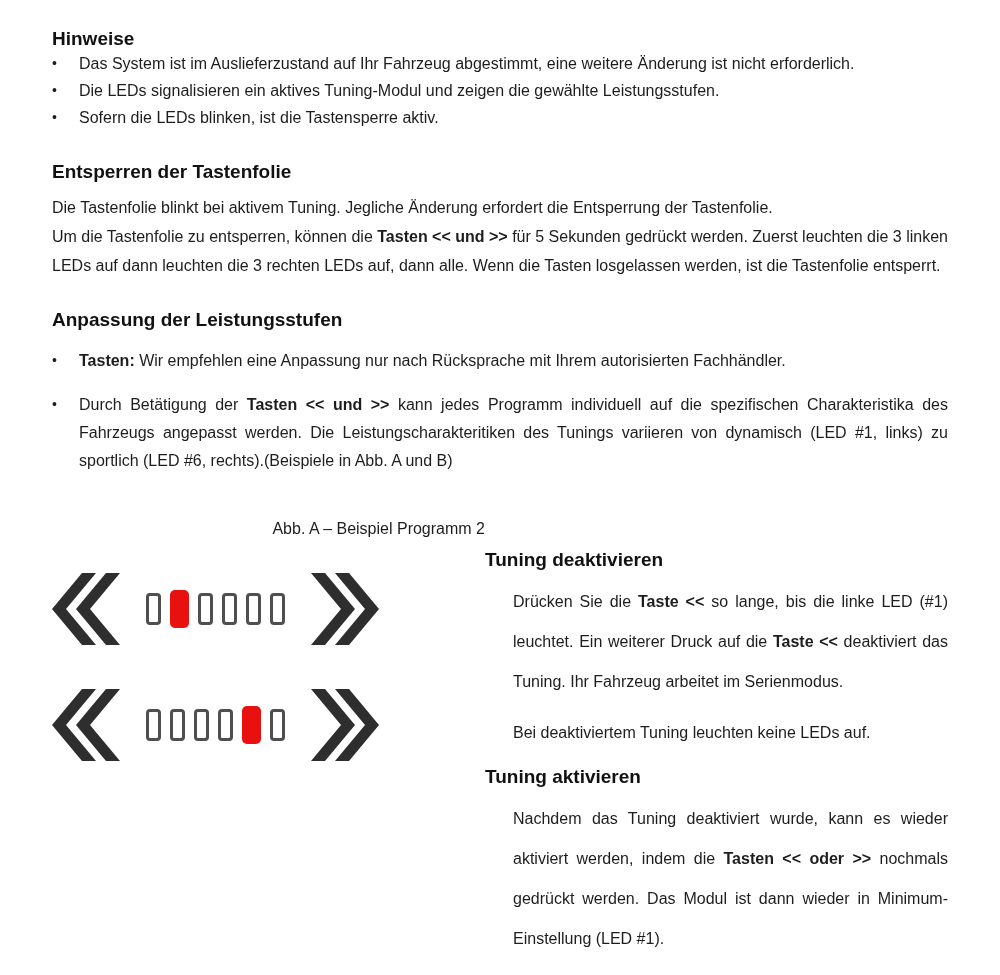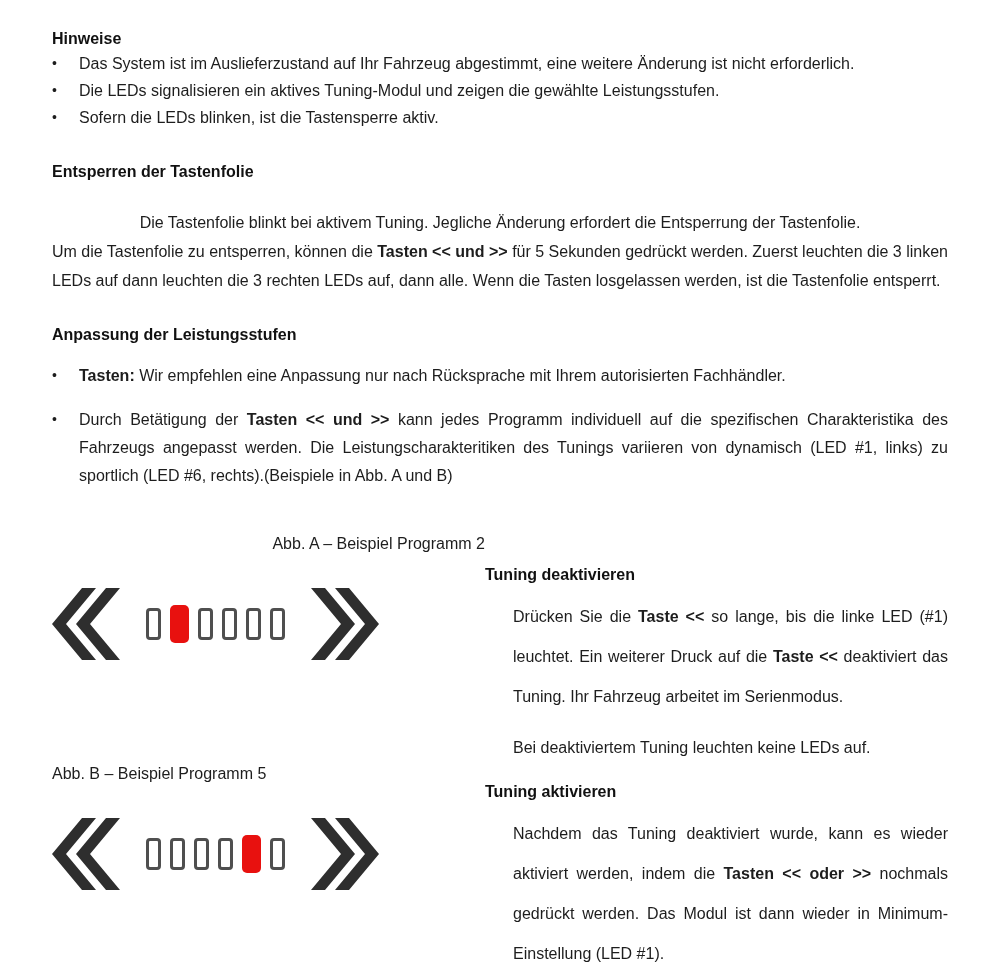--- a/index.html
+++ b/index.html
@@ -10,29 +10,29 @@
   }
   html,body{margin:0;padding:0;background:#fff;}
   .page{
     width:1000px;height:975px;box-sizing:border-box;
     padding:28px 52px 0 52px;
     background:#fff;color:var(--text);
     font-family:"Liberation Sans",sans-serif;
     font-size:16px;line-height:27px;
     overflow:hidden;
   }
-  h3{font-size:16px;font-weight:700;margin:0;line-height:22px;color:#111;}
+  h3{font-size:19px;font-weight:700;margin:0;line-height:22px;color:#111;}
   p{margin:0;}
   b{font-weight:700;}
   .just{text-align:justify;}
   .bullet-row{display:flex;}
   .bullet-dot{flex:0 0 27px;width:27px;font-size:14px;line-height:27px;}
   .bullet-text{flex:1;line-height:27px;}
   .sec-unlock{margin-top:30px;}
-  .sec-unlock .p-first{margin-top:25px;line-height:29px;text-align:center;}
+  .sec-unlock .p-first{margin-top:10px;line-height:29px;}
   .sec-unlock .p-rest{line-height:29px;}
   .sec-adjust{margin-top:29px;}
   .sec-adjust .bullet-row{margin-top:16px;}
   .sec-adjust .bullet-text{line-height:28px;}
   .lower{display:flex;margin-top:34px;}
   .col-left{flex:0 0 433px;width:433px;}
   .col-right{flex:1;min-width:0;}
   .caption-a{margin-top:10px;line-height:20px;text-align:right;}
   .caption-b{margin-top:94px;line-height:20px;}
   .figure{display:flex;align-items:center;height:92px;margin-top:24px;}
@@ -102,21 +102,20 @@
             <div class="led"></div>
             <div class="led"></div>
             <div class="led"></div>
           </div>
         <svg class="chev" width="70" height="92" viewBox="0 0 70 92" fill="currentColor" xmlns="http://www.w3.org/2000/svg">
           <polygon points="16,10 46,46 16,82 2,82 32,46 2,10"></polygon>
           <polygon points="40,10 70,46 40,82 26,82 56,46 26,10"></polygon>
         </svg>
       </div>
 
-      <div class="caption-b">Abb. B – Beispiel Programm 5</div>
 
       <div class="figure">
         <svg class="chev" width="70" height="92" viewBox="0 0 70 92" fill="currentColor" xmlns="http://www.w3.org/2000/svg">
           <polygon points="30,10 0,46 30,82 44,82 14,46 44,10"></polygon>
           <polygon points="54,10 24,46 54,82 68,82 38,46 68,10"></polygon>
         </svg>
         <div class="led-row">
             <div class="led"></div>
             <div class="led"></div>
             <div class="led"></div>

